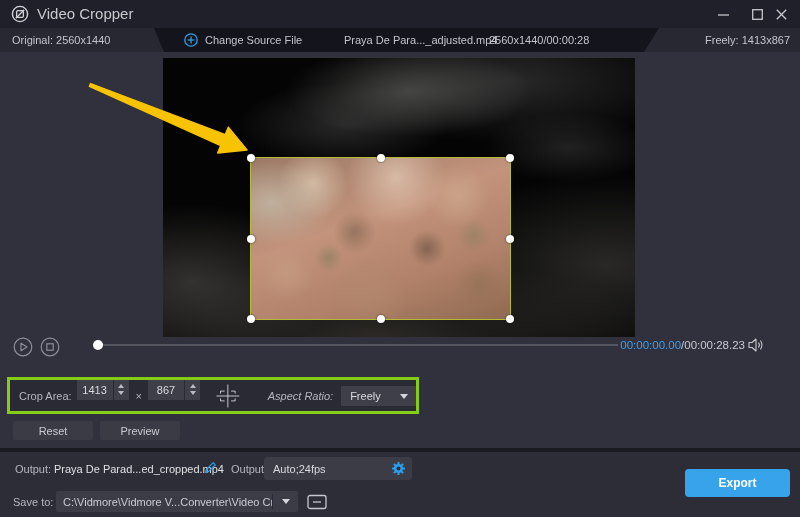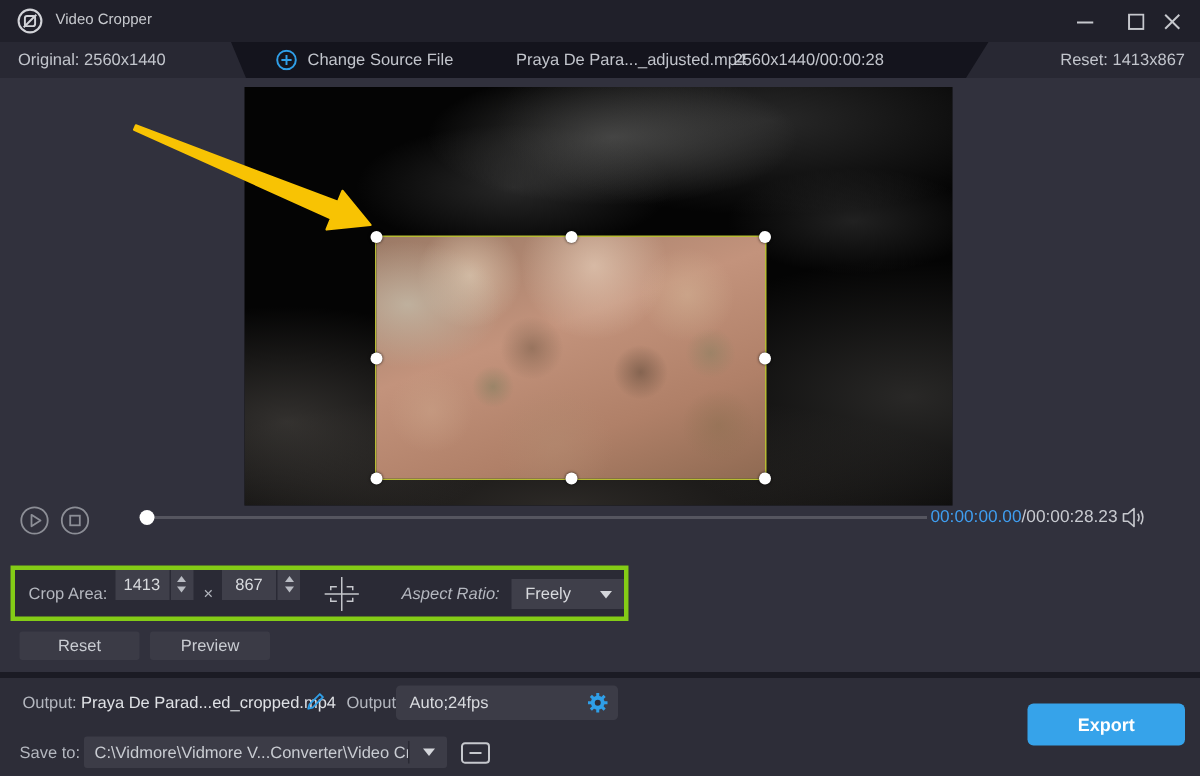--- a/index.html
+++ b/index.html
@@ -1,21 +1,21 @@
 <!DOCTYPE html>
 <html><head>
 <meta charset="utf-8">
 <style>
   * { margin:0; padding:0; box-sizing:border-box; }
   html,body { width:800px; height:517px; overflow:hidden; background:#31313d;
     font-family:"Liberation Sans", sans-serif; -webkit-font-smoothing:antialiased; }
   .abs { position:absolute; }
   
   .titlebar { position:absolute; left:0; top:0; width:800px; height:28px; background:#20202a; }
-  .app-title { position:absolute; left:37px; top:0; line-height:28px; font-size:10px; color:#c7c9ce; }
+  .app-title { position:absolute; left:37px; top:0; line-height:28px; font-size:15px; color:#c7c9ce; }
   .win-btn { position:absolute; top:4px; width:22px; height:20px; display:flex; align-items:center; justify-content:center; cursor:pointer; }
   
   .infobar { position:absolute; left:0; top:28px; width:800px; height:24px; background:#14141d; }
   .tab-left { position:absolute; left:0; top:0; width:164px; height:24px; background:#282833;
     clip-path:polygon(0 0, 154px 0, 164px 24px, 0 24px); }
   .tab-left span { position:absolute; left:12px; line-height:24px; font-size:11px; color:#c2c5cc; }
   .tab-right { position:absolute; left:644px; top:0; width:156px; height:24px; background:#282833;
     clip-path:polygon(15px 0, 156px 0, 156px 24px, 0 24px); }
   .tab-right span { position:absolute; right:10px; line-height:24px; font-size:11px; color:#c2c5cc; }
   .infotext { position:absolute; top:0; line-height:24px; font-size:11px; color:#c2c5cc; white-space:nowrap; }
@@ -131,21 +131,21 @@
     <svg width="14" height="14" viewBox="0 0 14 14">
       <circle cx="7" cy="7" r="6.2" fill="none" stroke="#2f9fe8" stroke-width="1.3"></circle>
       <line x1="7" y1="3.6" x2="7" y2="10.4" stroke="#2f9fe8" stroke-width="1.3"></line>
       <line x1="3.6" y1="7" x2="10.4" y2="7" stroke="#2f9fe8" stroke-width="1.3"></line>
     </svg>
   </div>
   <div class="infotext" style="left:205px;cursor:pointer;">Change Source File</div>
   <div class="infotext" style="left:344px;">Praya De Para..._adjusted.mp4</div>
   <div class="infotext" style="left:489px;">2560x1440/00:00:28</div>
   <div class="tab-right">
-    <span>Reset: 1413x867</span>
+    <span>Freely: 1413x867</span>
   </div>
 </div>
 
 <div class="workspace">
   <div class="video">
     <div class="rocks"></div>
     <div class="crop-box">
       <div class="crop-scene"></div>
       <div class="handle" style="left:-4px;top:-4px;"></div>
       <div class="handle" style="left:calc(50% - 4px);top:-4px;"></div>

